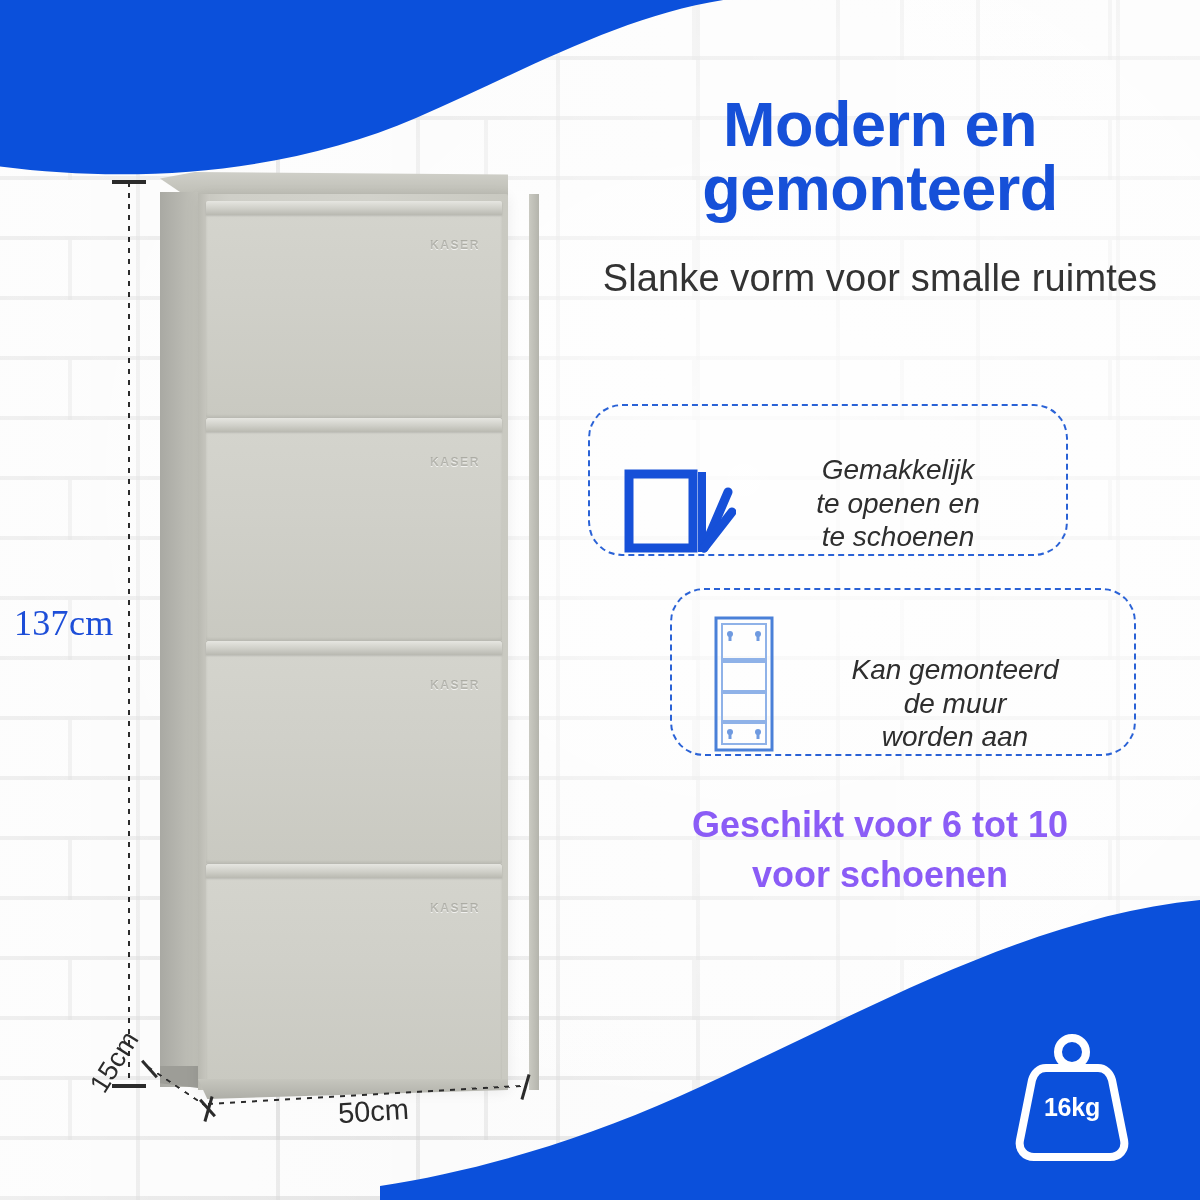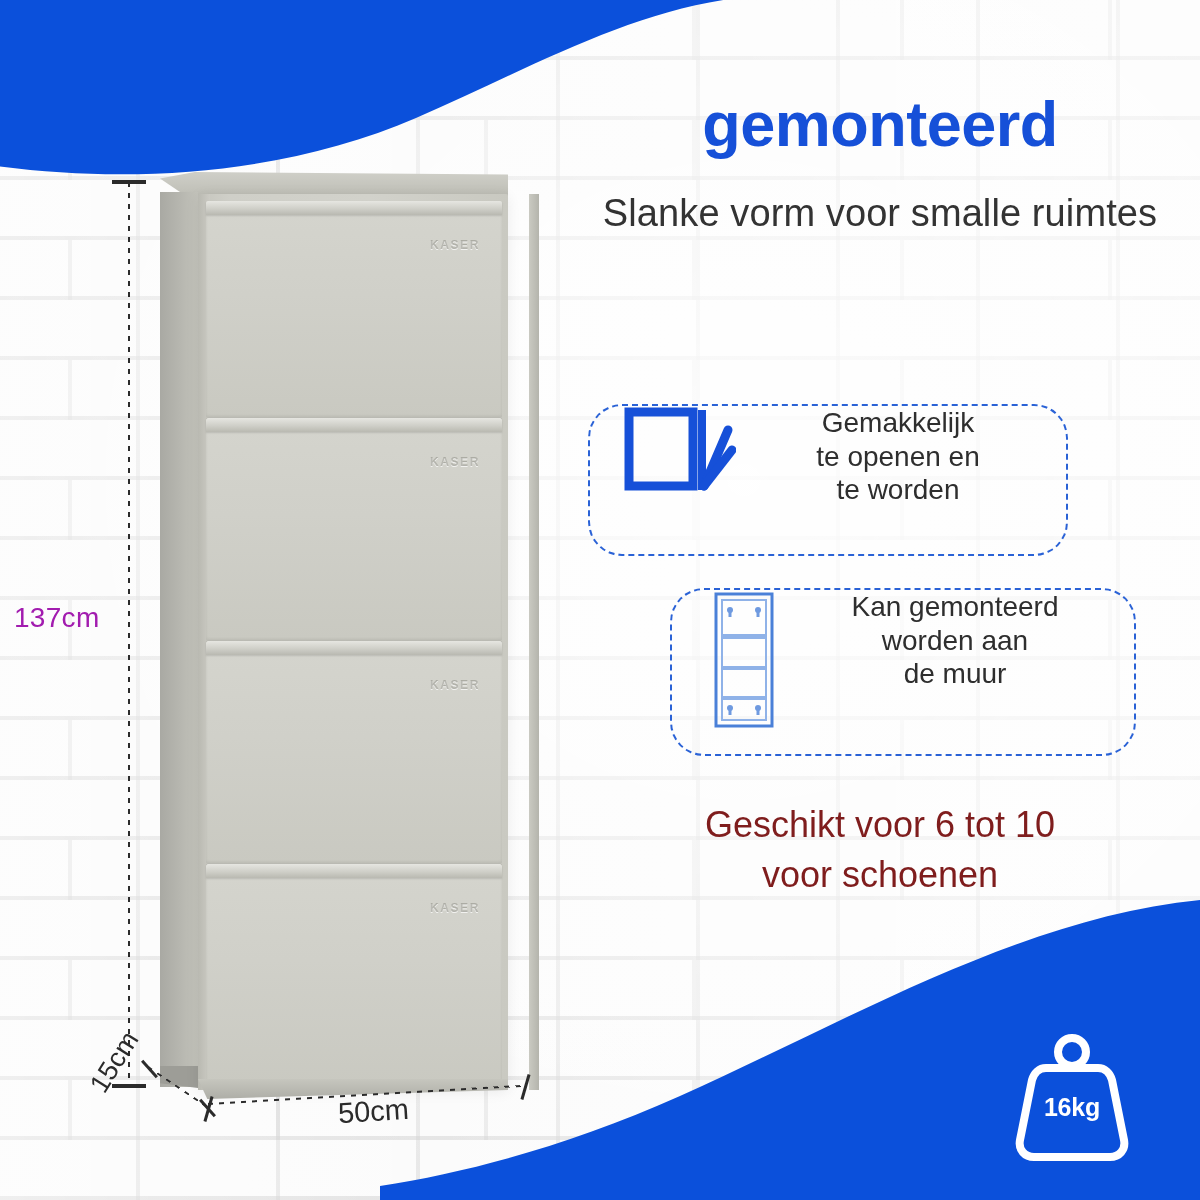--- a/index.html
+++ b/index.html
@@ -157,21 +157,21 @@
     width:2px; height:905px;
     background:repeating-linear-gradient(to bottom,#2b2b2b 0 5px, transparent 5px 11px);
   }
   .dim-cap {
     position:absolute; left:112px; width:34px; height:4px; background:#2b2b2b;
   }
   .dim-cap.top { top:180px; }
   .dim-cap.bot { top:1084px; }
   .dim-v-label {
     position:absolute; left:14px; top:602px;
-    font-size:28px; color:#a21caf; letter-spacing:0.3px;
+    font-size:36px; color:#1d4ed8; letter-spacing:0.3px;font-family:Liberation Serif, serif;
   }
 
   .dim-h {
     position:absolute; left:208px; top:1103px;
     width:318px; height:2px;
     background:repeating-linear-gradient(to right,#2b2b2b 0 5px, transparent 5px 11px);
     transform:rotate(-3.3deg);
     transform-origin:left center;
   }
   .dim-h-cap {
@@ -217,39 +217,41 @@
   }
   .subhead {
     margin-top:36px;
     font-size:38px; color:#333333; letter-spacing:0.1px;
   }
 
   .feature {
     position:absolute;
     border:2.5px dashed #2a62d6;
     border-radius:34px;
-    display:flex; align-items:flex-start;
+    display:flex; align-items:flex-end;
     background:rgba(255,255,255,0.18);
+    font-style:italic;
   }
   .feature-1 { left:28px; top:404px; width:480px; height:152px; padding:0 14px 0 26px; }
   .feature-2 { left:110px; top:588px; width:466px; height:168px; padding:0 14px 0 26px; }
 
   .feature-icon { flex:0 0 auto; display:flex; align-items:center; justify-content:center; }
   .feature-text {
     flex:1 1 auto;
     font-size:28px; line-height:1.2; color:#2e2e2e;
     font-weight:500; text-align:center;
   }
   .feature-1 .feature-icon { width:128px; }
   .feature-2 .feature-icon { width:92px; }
 
   .tagline {
     position:absolute; left:30px; top:800px; width:580px;
-    font-size:36px; line-height:1.38; color:#7f1d1d;
+    font-size:36px; line-height:1.38; color:#8b5cf6;
     text-align:center;
+    font-weight:bold;
   }
 
   
   .weight-badge {
     position:absolute; right:68px; bottom:38px;
     width:120px; height:132px;
   }
   .weight-label {
     position:absolute; left:0; right:0; top:63px;
     text-align:center;
@@ -323,38 +325,39 @@
 
     <div class="dim-d"></div>
     <div class="dim-d-cap a"></div>
     <div class="dim-d-cap b"></div>
     <div class="dim-d-label">15cm</div>
   </div>
 
   <div class="content">
 
     <div class="headline">
+      <div>Modern en</div>
       <div>gemonteerd</div>
     </div>
 
     <div class="subhead">Slanke vorm voor smalle ruimtes</div>
 
     <div class="feature feature-1">
       <div class="feature-icon">
         <svg width="112" height="86" viewBox="0 0 112 86" fill="none">
           <rect x="5" y="6" width="64" height="74" stroke="#1650d8" stroke-width="9"></rect>
           <rect x="74" y="4" width="8" height="80" fill="#1650d8"></rect>
           <path d="M80 80 L104 24" stroke="#1650d8" stroke-width="9" stroke-linecap="round"></path>
           <path d="M80 80 L108 44" stroke="#1650d8" stroke-width="9" stroke-linecap="round"></path>
         </svg>
       </div>
       <div class="feature-text">
         <div>Gemakkelijk</div>
         <div>te openen en</div>
-        <div>te worden</div>
+        <div>te schoenen</div>
       </div>
     </div>
 
     <div class="feature feature-2">
       <div class="feature-icon">
         <svg width="64" height="140" viewBox="0 0 64 140" fill="none">
           <rect x="4" y="4" width="56" height="132" stroke="#4a80d8" stroke-width="3"></rect>
           <rect x="10" y="10" width="44" height="120" stroke="#8fb2e8" stroke-width="2"></rect>
           <rect x="10" y="44" width="44" height="5" fill="#8fb2e8"></rect>
           <rect x="10" y="76" width="44" height="4" fill="#8fb2e8"></rect>
@@ -364,22 +367,22 @@
           <circle cx="46" cy="20" r="3" fill="#6f9ae0"></circle>
           <rect x="44.5" y="20" width="3" height="7" fill="#6f9ae0"></rect>
           <circle cx="18" cy="118" r="3" fill="#6f9ae0"></circle>
           <rect x="16.5" y="118" width="3" height="7" fill="#6f9ae0"></rect>
           <circle cx="46" cy="118" r="3" fill="#6f9ae0"></circle>
           <rect x="44.5" y="118" width="3" height="7" fill="#6f9ae0"></rect>
         </svg>
       </div>
       <div class="feature-text">
         <div>Kan gemonteerd</div>
+        <div>de muur</div>
         <div>worden aan</div>
-        <div>de muur</div>
       </div>
     </div>
 
     <div class="tagline">
       <div>Geschikt voor 6 tot 10</div>
       <div>voor schoenen</div>
     </div>
   </div>
 
   <div class="weight-badge">

